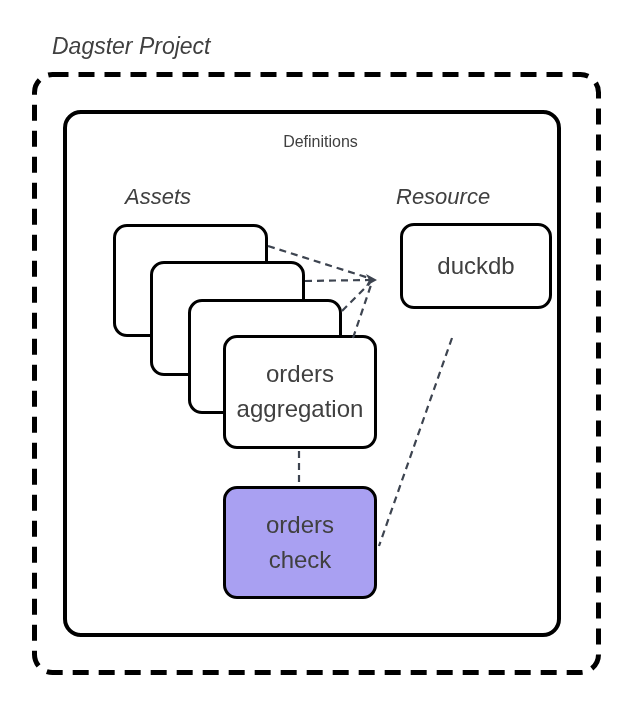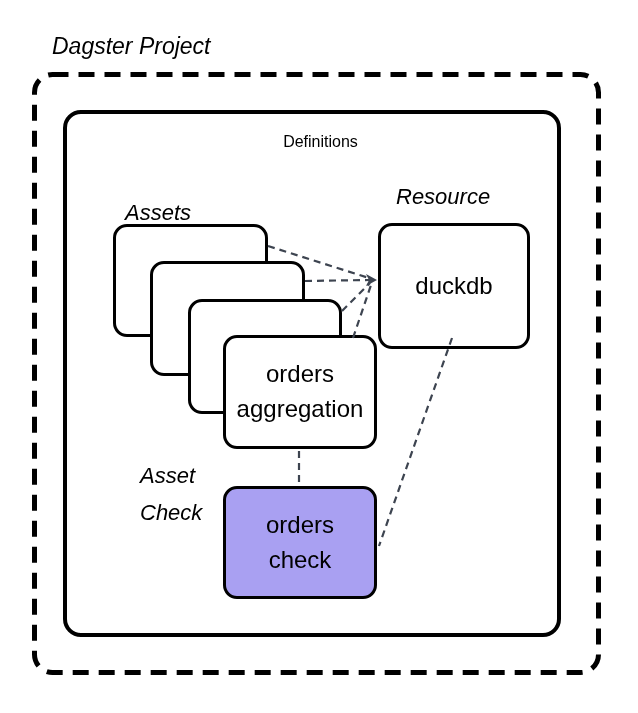--- a/index.html
+++ b/index.html
@@ -2,21 +2,21 @@
 <html><head>
 <meta charset="utf-8">
 <style>
   html, body { margin: 0; padding: 0; background: #ffffff; }
   .canvas {
     position: relative;
     width: 638px;
     height: 713px;
     background: #ffffff;
     font-family: "Liberation Sans", sans-serif;
-    color: #000000;
+    color: #404040;
     overflow: hidden;
   }
   .italic-label {
     position: absolute;
     font-style: italic;
     font-size: 22px;
     line-height: 1.2;
     white-space: pre-line;
   }
   .project-label {
@@ -27,42 +27,42 @@
     font-size: 23px;
   }
   .definitions-label {
     position: absolute;
     left: 72px;
     top: 133px;
     width: 497px;
     text-align: center;
     font-size: 16px;
   }
-  .assets-label   { left: 125px; top: 184px; margin-top: 16px; }
+  .assets-label   { left: 125px; top: 184px; }
   .resource-label { left: 396px; top: 184px; text-align: center; }
   .asset-check-label { left: 140px; top: 458px; line-height: 1.68; }
   .card {
     position: absolute;
     box-sizing: border-box;
     background: #ffffff;
     border: 3.5px solid #000000;
     border-radius: 14px;
     display: flex;
     align-items: center;
     justify-content: center;
     text-align: center;
     font-size: 24px;
     line-height: 1.45;
     white-space: pre-line;
   }
   .card-asset-1 { left: 113px; top: 224px; width: 155px; height: 113px; z-index: 1; }
   .card-asset-2 { left: 150px; top: 261px; width: 155px; height: 115px; z-index: 2; }
   .card-asset-3 { left: 188px; top: 299px; width: 154px; height: 115px; z-index: 3; }
   .card-asset-4 { left: 223px; top: 335px; width: 154px; height: 114px; z-index: 4; }
-  .card-duckdb  { left: 378px; top: 223px; width: 152px; height: 126px; z-index: 4; }
+  .card-duckdb  { left: 400px; top: 223px; width: 152px; height: 86px; z-index: 4; }
   .card-check   { left: 223px; top: 486px; width: 154px; height: 113px; z-index: 4;
                   background: #a9a0f2; }
   svg.overlay {
     position: absolute;
     left: 0; top: 0;
     width: 638px; height: 713px;
     pointer-events: none;
     z-index: 6;
   }
 </style>
@@ -72,22 +72,20 @@
 <div class="canvas">
 
   <div class="project-label">Dagster Project</div>
 
   <div class="definitions-label">Definitions</div>
 
   <div class="italic-label assets-label">Assets</div>
 
   <div class="italic-label resource-label">Resource</div>
 
-  <div class="italic-label asset-check-label">Asset
-Check</div>
 
   <div class="card card-asset-1"></div>
   <div class="card card-asset-2"></div>
   <div class="card card-asset-3"></div>
   <div class="card card-asset-4">orders
 aggregation</div>
 
   <div class="card card-duckdb">duckdb</div>
 
   <div class="card card-check">orders

